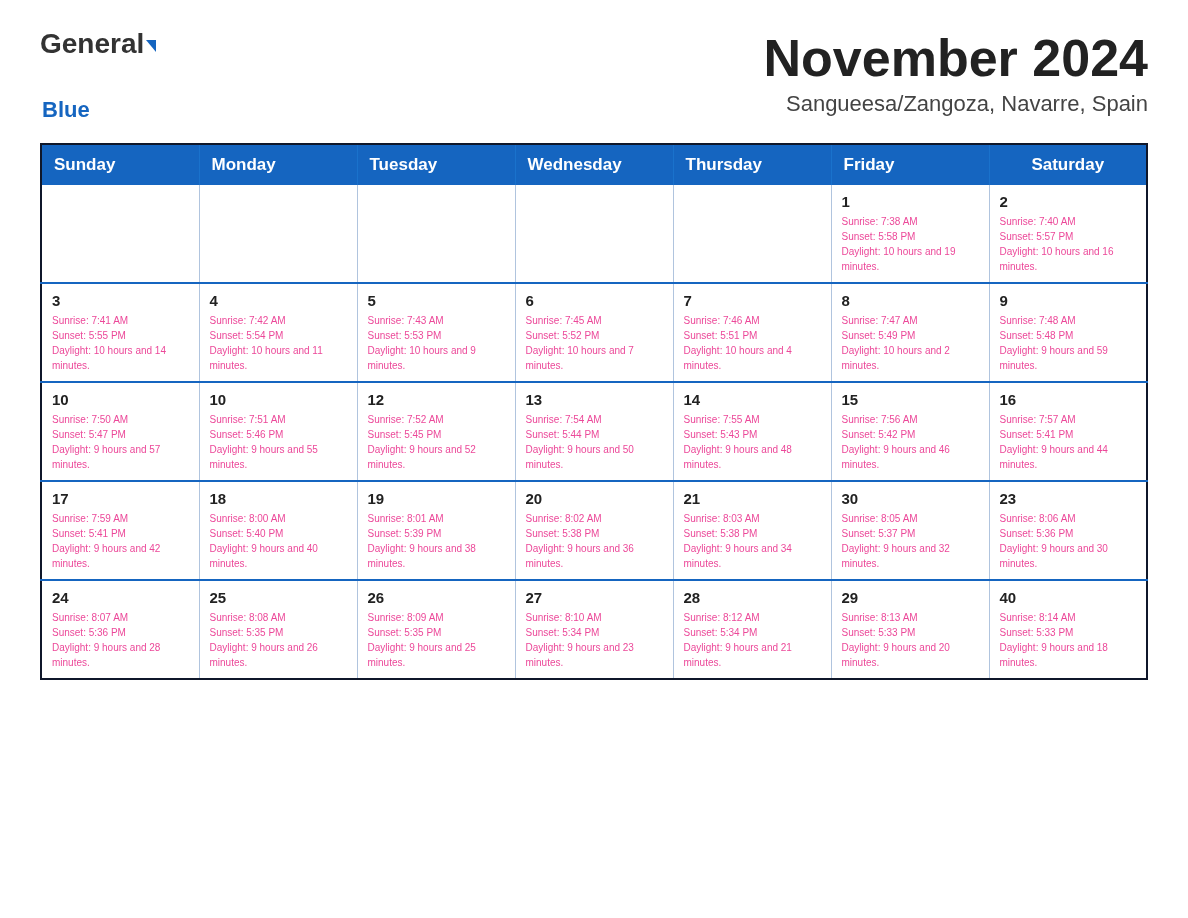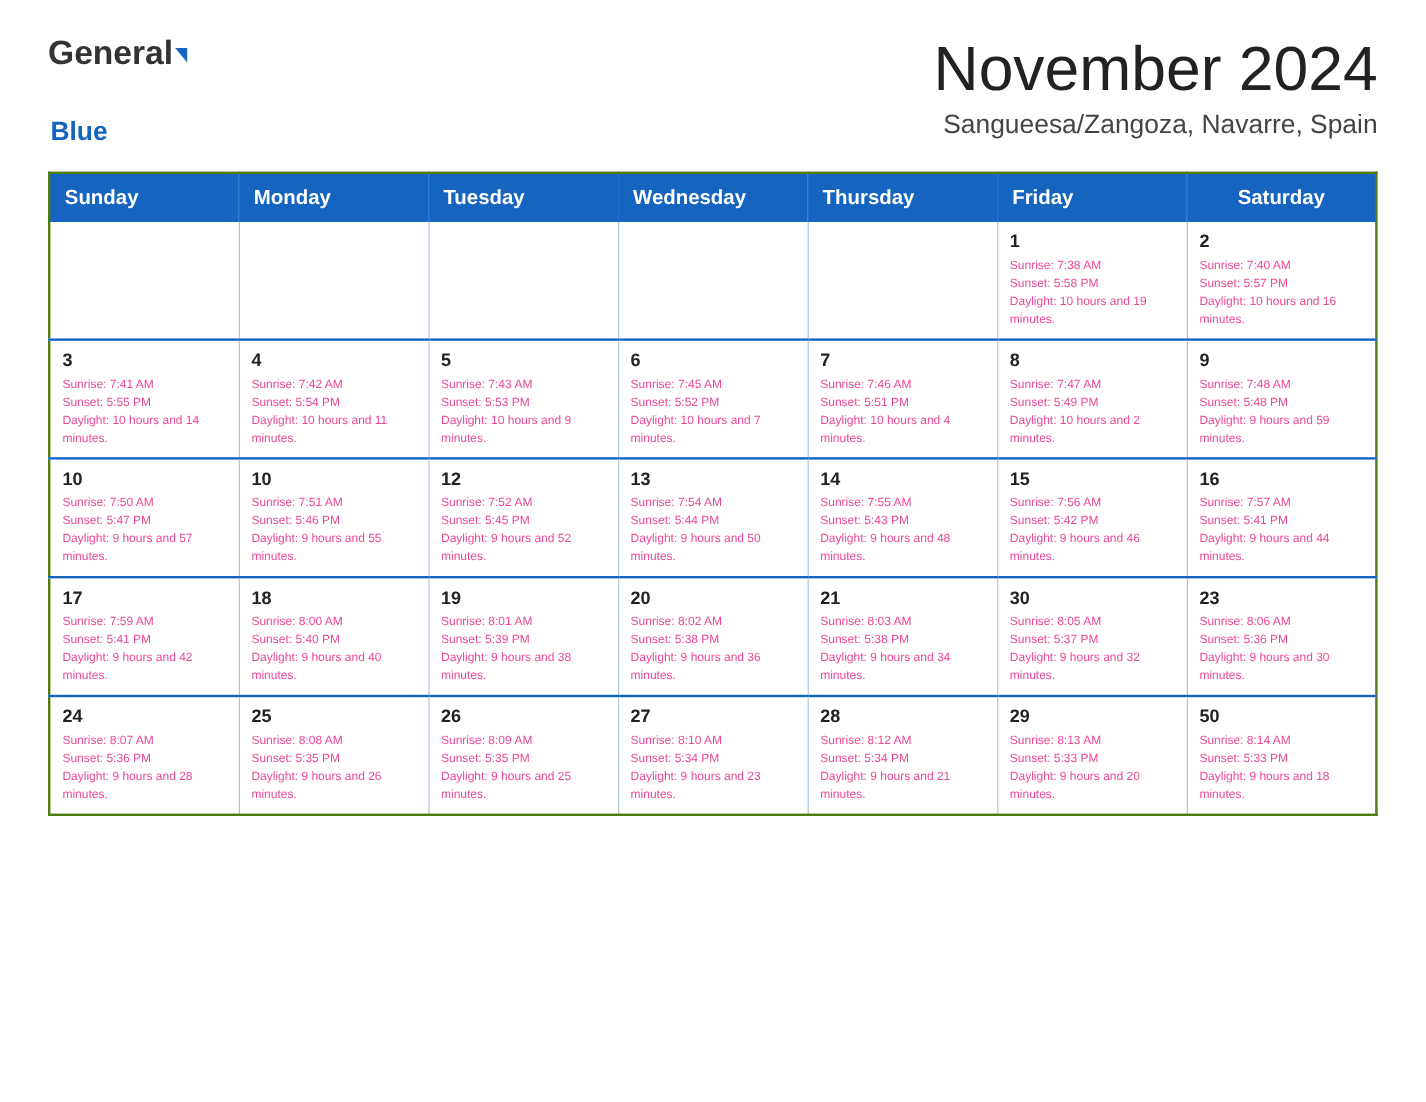--- a/index.html
+++ b/index.html
@@ -42,33 +42,33 @@
       font-weight: bold;
       color: #1565c0;
       margin-top: -2px;
       margin-left: 2px;
     }
     .title-area {
       text-align: right;
     }
     .month-title {
       font-size: 52px;
-      font-weight: normal;
+      font-weight: bold;
       color: #222;
       line-height: 1.1;
     }
     .location-subtitle {
       font-size: 22px;
       color: #444;
       margin-top: 4px;
     }
     .calendar-table {
       width: 100%;
       border-collapse: collapse;
-      border: 2px solid #4d7c0f;
+      border: 2px solid #0f172a;
     }
     .calendar-table th {
       background-color: #1565c0;
       color: #fff;
       font-size: 17px;
       font-weight: bold;
       padding: 10px 12px;
       text-align: left;
       border-right: 1px solid #1a72cc;
     }
@@ -260,18 +260,18 @@
         </td>
         <td>
           <div class="day-number">28</div>
           <div class="day-info">Sunrise: 8:12 AM<br>Sunset: 5:34 PM<br>Daylight: 9 hours and 21 minutes.</div>
         </td>
         <td>
           <div class="day-number">29</div>
           <div class="day-info">Sunrise: 8:13 AM<br>Sunset: 5:33 PM<br>Daylight: 9 hours and 20 minutes.</div>
         </td>
         <td>
-          <div class="day-number">50</div>
+          <div class="day-number">40</div>
           <div class="day-info">Sunrise: 8:14 AM<br>Sunset: 5:33 PM<br>Daylight: 9 hours and 18 minutes.</div>
         </td>
       </tr>
     </tbody>
 </table>
 
 </body></html>

